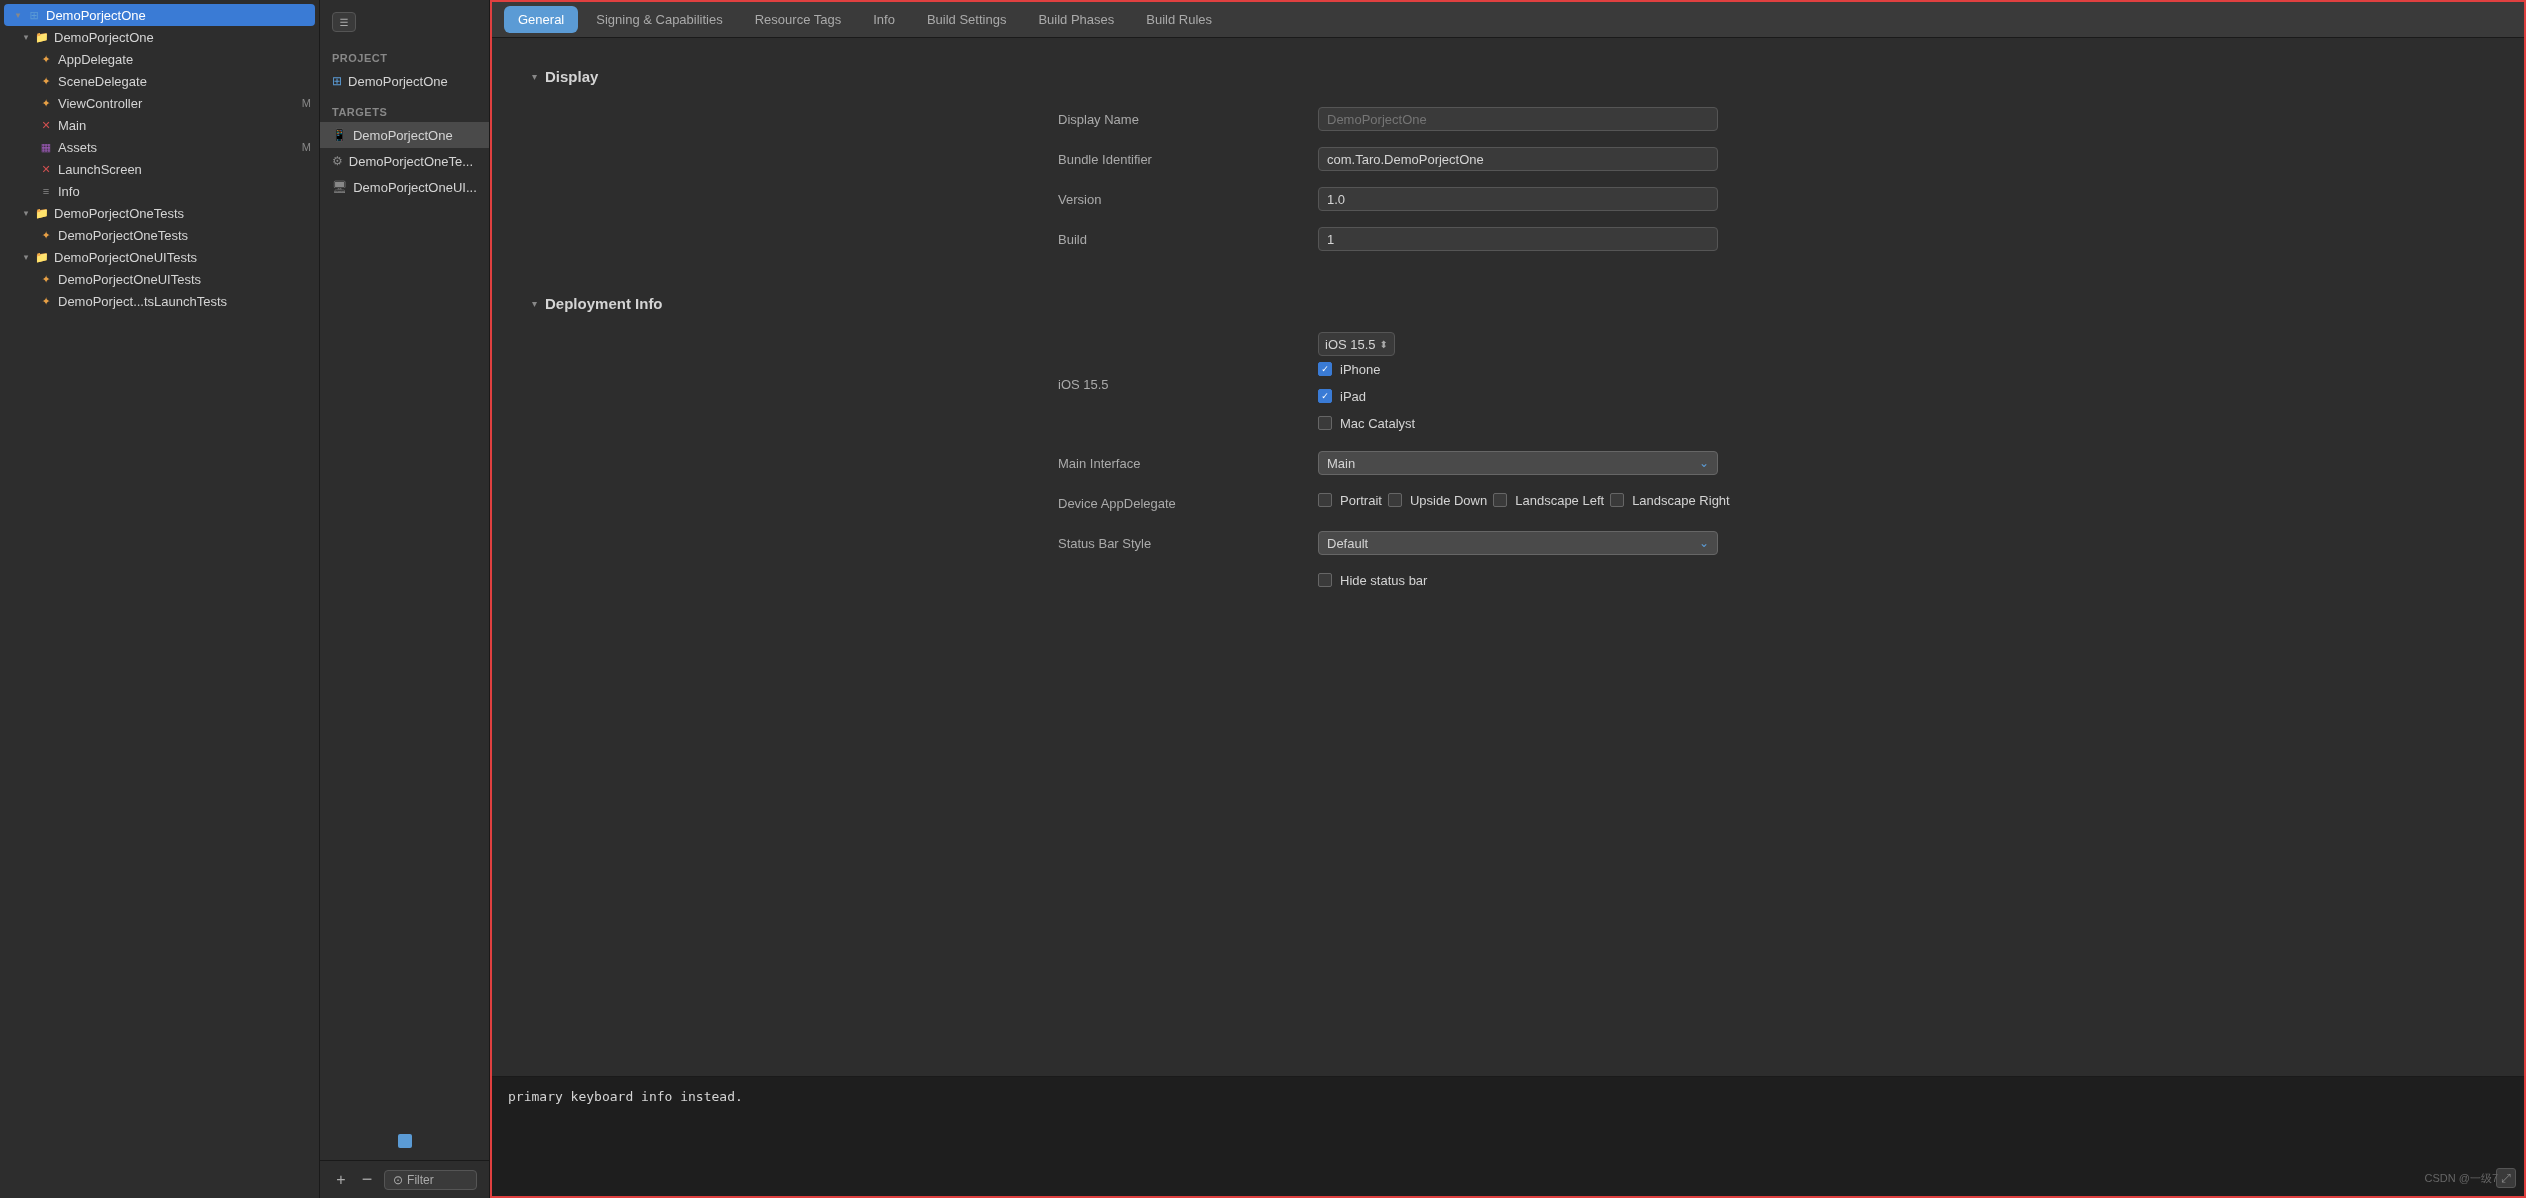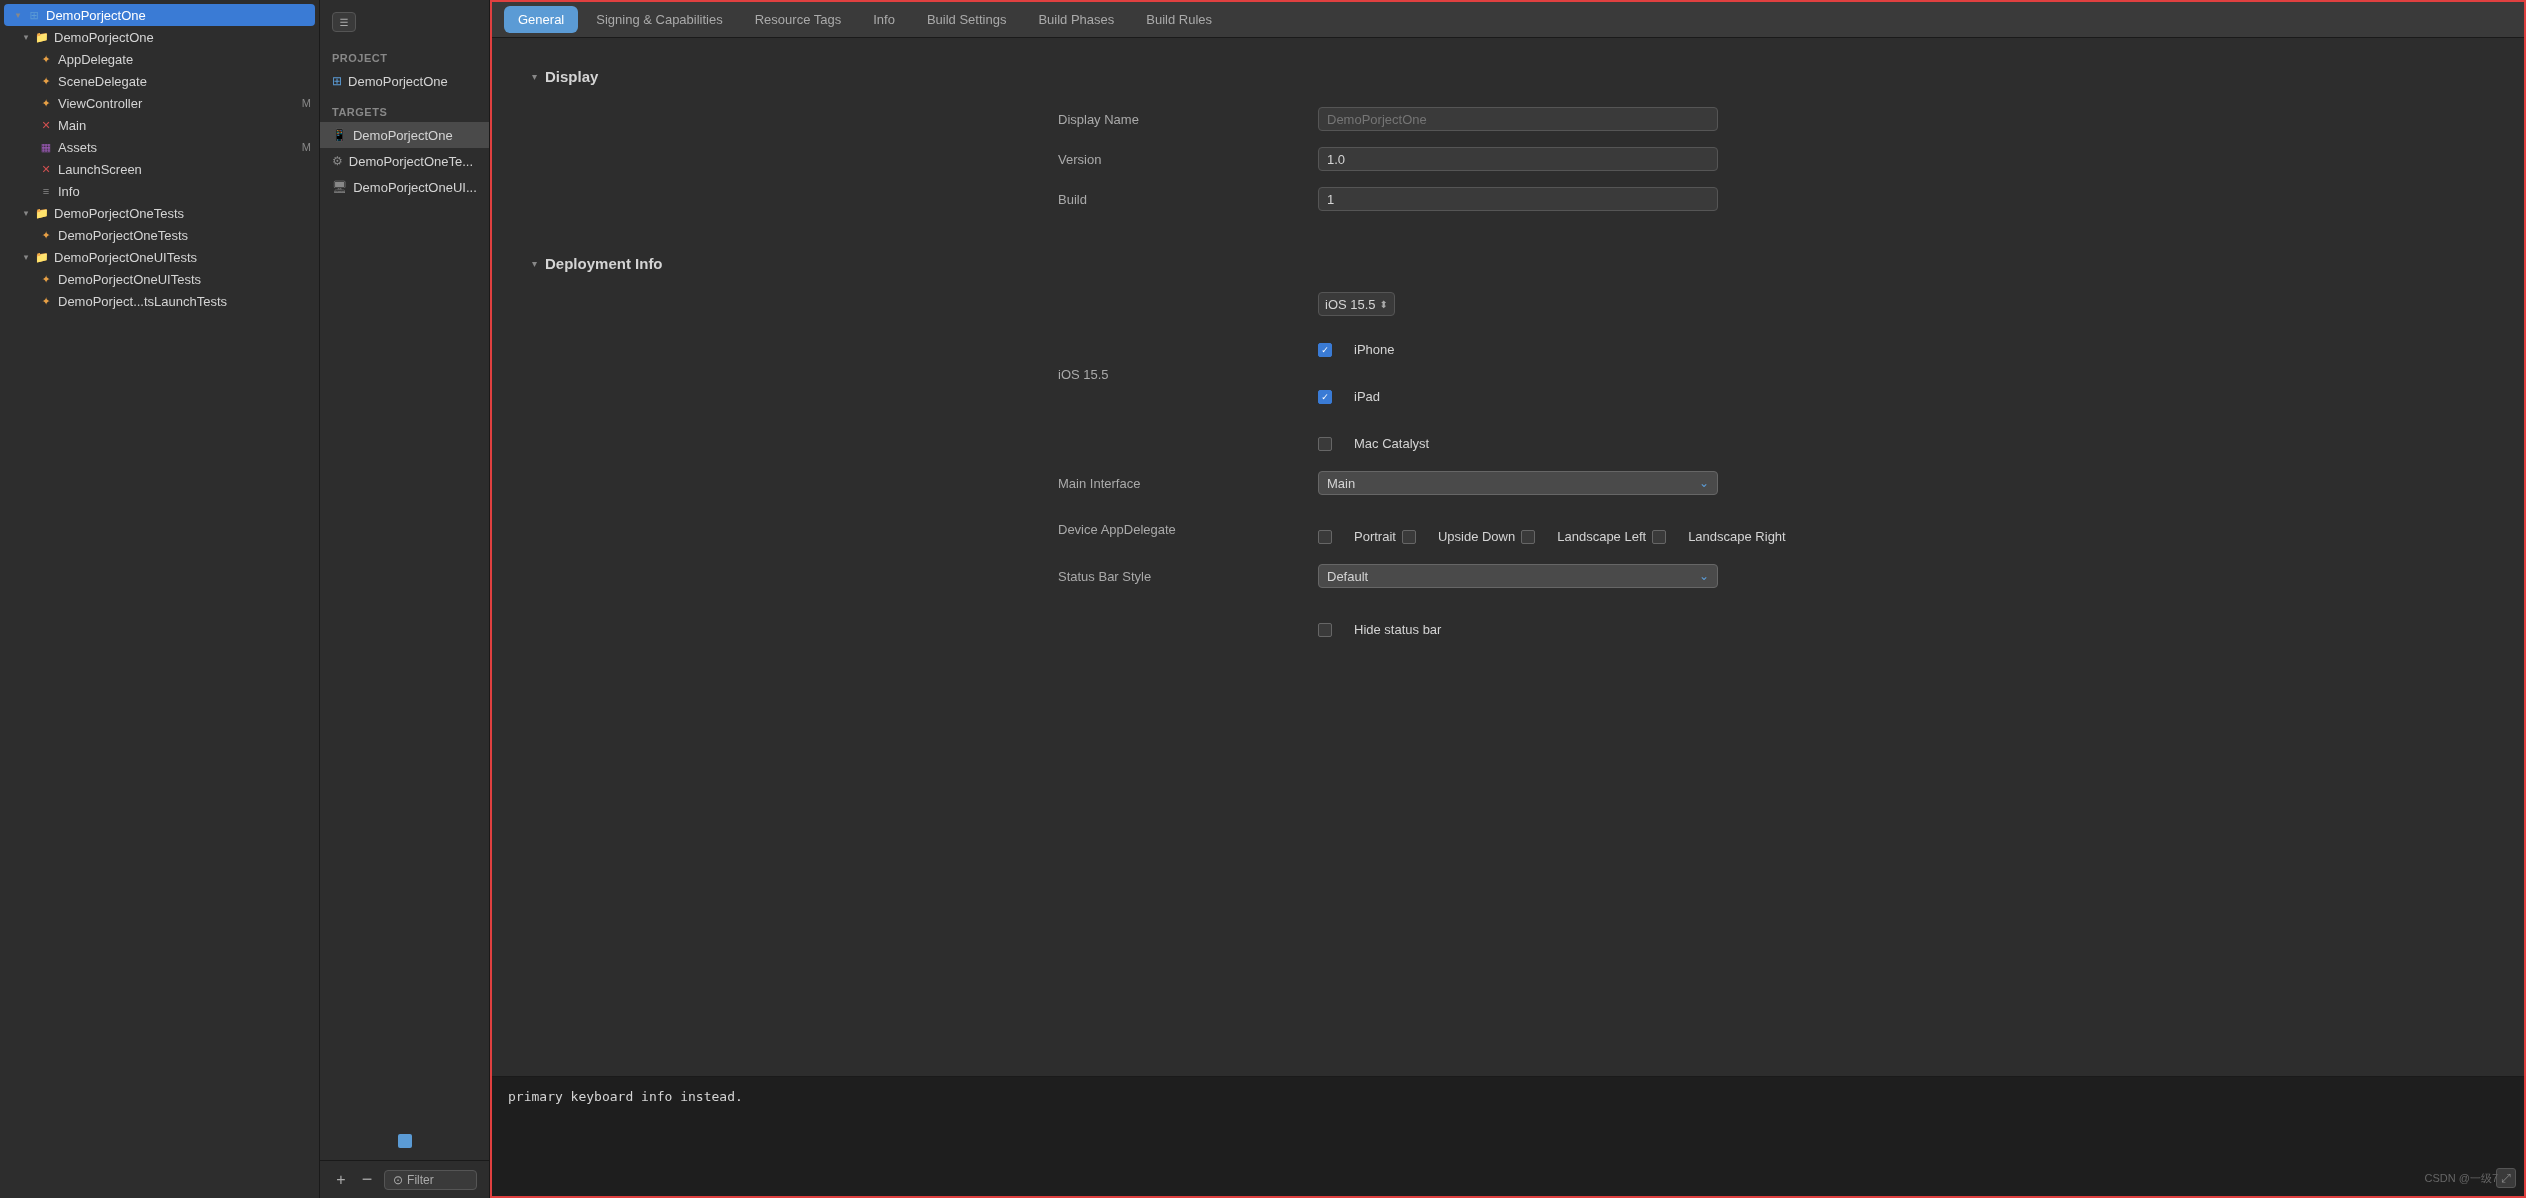--- a/index.html
+++ b/index.html
@@ -321,24 +321,23 @@
       font-size: 13px;
       height: 24px;
       cursor: pointer;
       display: flex;
       align-items: center;
       gap: 4px;
     }
 
     .checkbox-row {
       display: flex;
-      align-items: center;
-      gap: 22px;
+      align-items: flex-start;
+      gap: 8px;
       margin-bottom: 6px;
-      margin-top: 20px;
     }
 
     .checkbox {
       width: 14px;
       height: 14px;
       border: 1px solid #666;
       border-radius: 2px;
       background: #3a3a3a;
       display: inline-flex;
       align-items: center;
@@ -611,20 +610,24 @@
         <span class="section-title">Display</span>
       </div>
 
       <div class="form-table">
 
         <div class="form-row">
           <div class="form-label">Display Name</div>
           <input class="form-input" type="text" placeholder="DemoPorjectOne" style="">
         </div>
 
+        <div class="form-row">
+          <div class="form-label">Bundle Identifier</div>
+          <input class="form-input white-text" type="text" value="com.Taro.DemoPorjectOne" style="">
+        </div>
 
         <div class="form-row">
           <div class="form-label">Version</div>
           <input class="form-input white-text" type="text" value="1.0" style="">
         </div>
 
         <div class="form-row">
           <div class="form-label">Build</div>
           <input class="form-input white-text" type="text" value="1" style="">
         </div>

